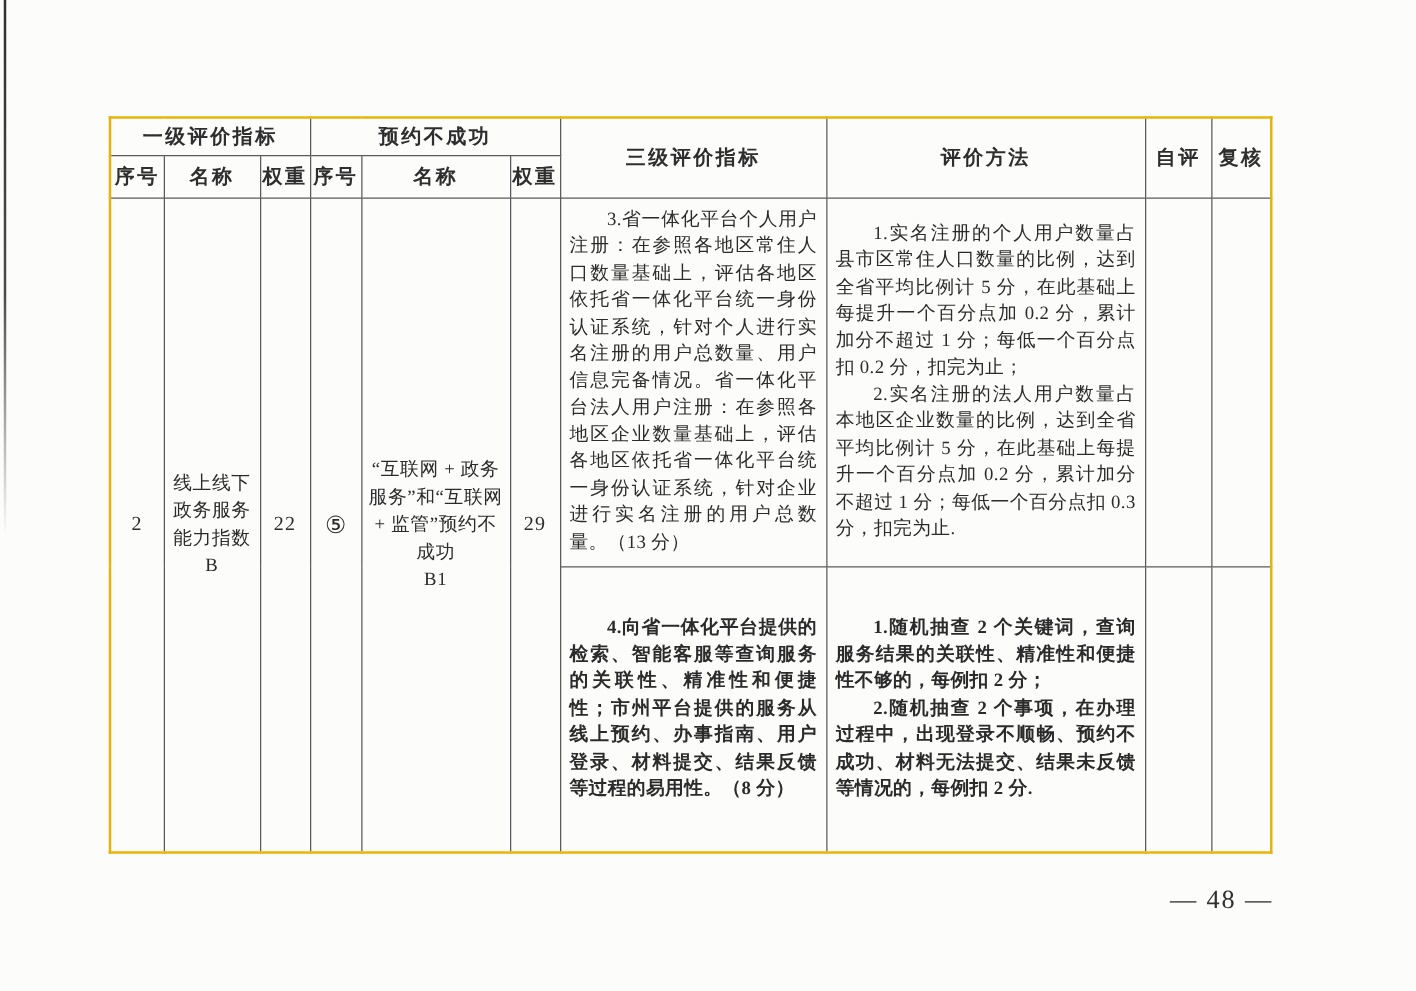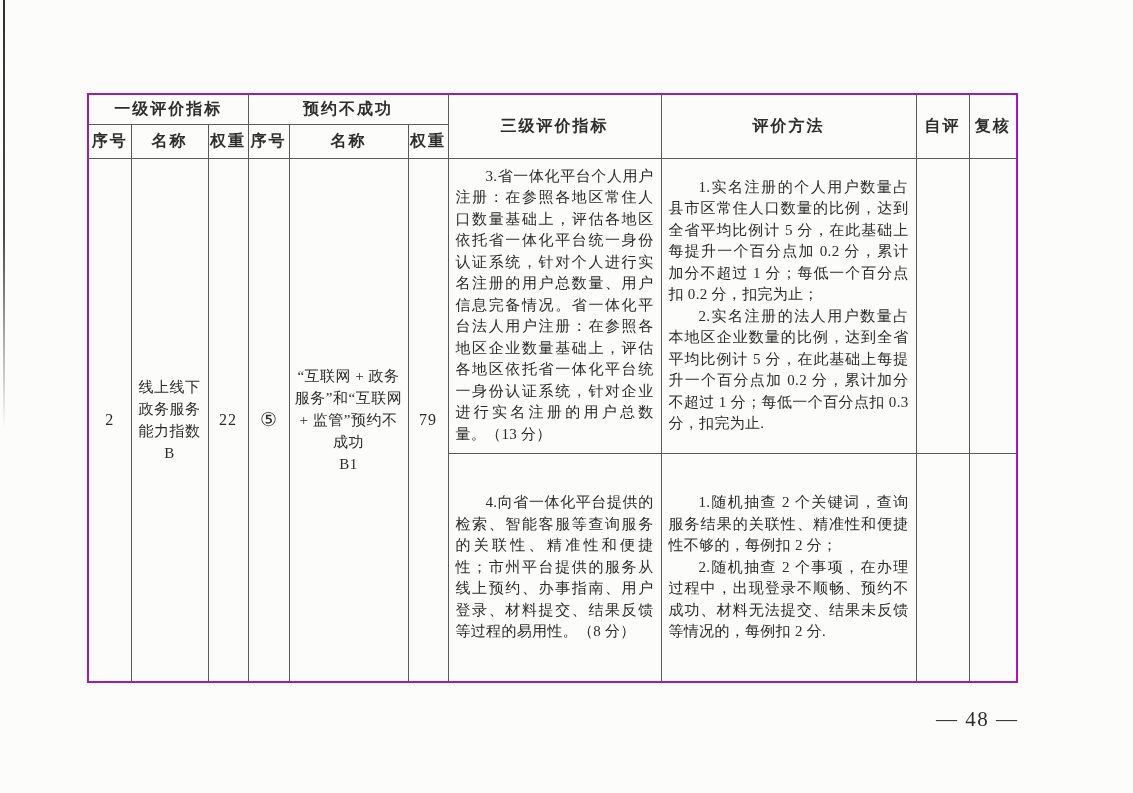--- a/index.html
+++ b/index.html
@@ -24,33 +24,33 @@
     height: 428px;
     background: linear-gradient(to bottom, #2f2f2f 0%, #4a4a4a 55%, rgba(90,90,90,0) 100%);
   }
   table.eval-table {
     position: absolute;
     left: 87px;
     top: 93px;
     width: 929px;
     border-collapse: collapse;
     table-layout: fixed;
-    border: 2px solid #a21caf;
+    border: 2px solid #eab308;
   }
   td {
     border: 1px solid #5a5a5a;
     text-align: center;
     vertical-align: middle;
     padding: 0;
     overflow: hidden;
   }
   tr.hrow1 { height: 30px; }
   tr.hrow2 { height: 34px; }
   tr.brow-a { height: 295px; }
-  tr.brow-b { height: 229px; }
+  tr.brow-b { height: 229px; font-weight: bold; }
   .hdr {
     font-family: "Liberation Sans", "DejaVu Sans", sans-serif;
     font-weight: bold;
     font-size: 16px;
     letter-spacing: 2px;
     color: #2e2e2e;
   }
   .num-cell {
     font-size: 16px;
     letter-spacing: 1px;
@@ -127,21 +127,21 @@
       <td rowspan="2" class="name-cell">线上线下
 政务服务
 能力指数
 B</td>
       <td rowspan="2" class="num-cell">22</td>
       <td rowspan="2" class="circ-cell">⑤</td>
       <td rowspan="2" class="name-cell">“互联网 + 政务
 服务”和“互联网
 + 监管”预约不成功
 B1</td>
-      <td rowspan="2" class="num-cell">79</td>
+      <td rowspan="2" class="num-cell">29</td>
       <td class="para-cell">
         <p>3.省一体化平台个人用户注册：在参照各地区常住人口数量基础上，评估各地区依托省一体化平台统一身份认证系统，针对个人进行实名注册的用户总数量、用户信息完备情况。省一体化平台法人用户注册：在参照各地区企业数量基础上，评估各地区依托省一体化平台统一身份认证系统，针对企业进行实名注册的用户总数量。（13 分）</p>
       </td>
       <td class="para-cell">
         <p>1.实名注册的个人用户数量占县市区常住人口数量的比例，达到全省平均比例计 5 分，在此基础上每提升一个百分点加 0.2 分，累计加分不超过 1 分；每低一个百分点扣 0.2 分，扣完为止；</p>
         <p>2.实名注册的法人用户数量占本地区企业数量的比例，达到全省平均比例计 5 分，在此基础上每提升一个百分点加 0.2 分，累计加分不超过 1 分；每低一个百分点扣 0.3 分，扣完为止.</p>
       </td>
       <td></td>
       <td></td>
     </tr>

